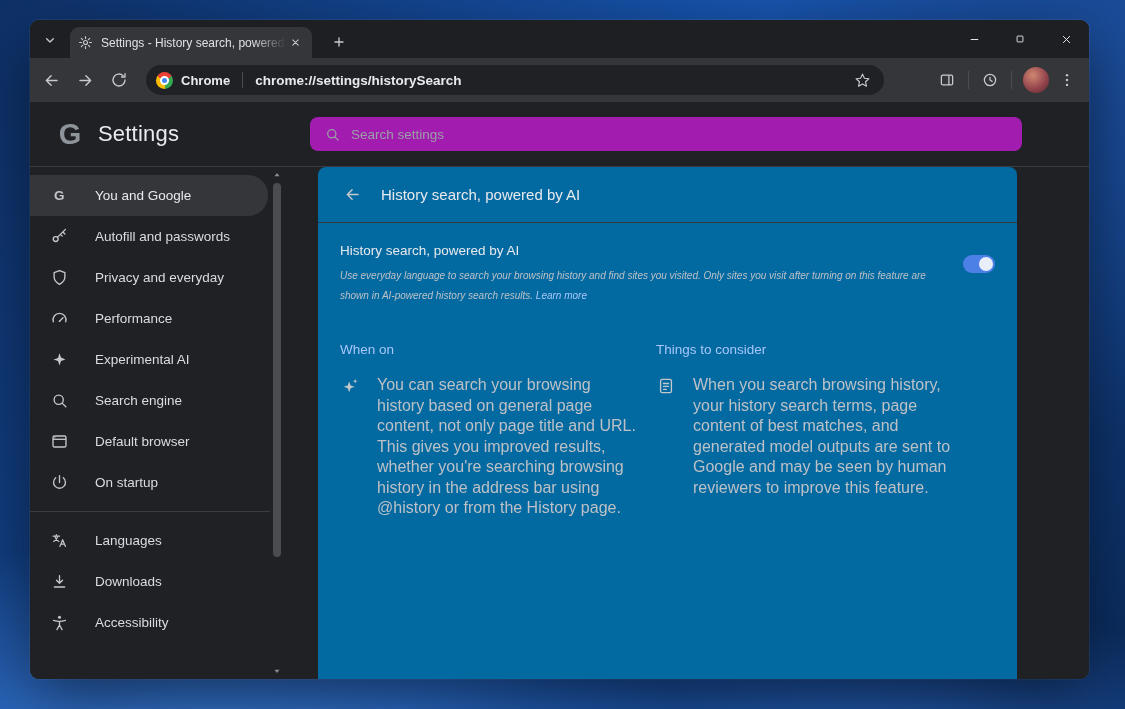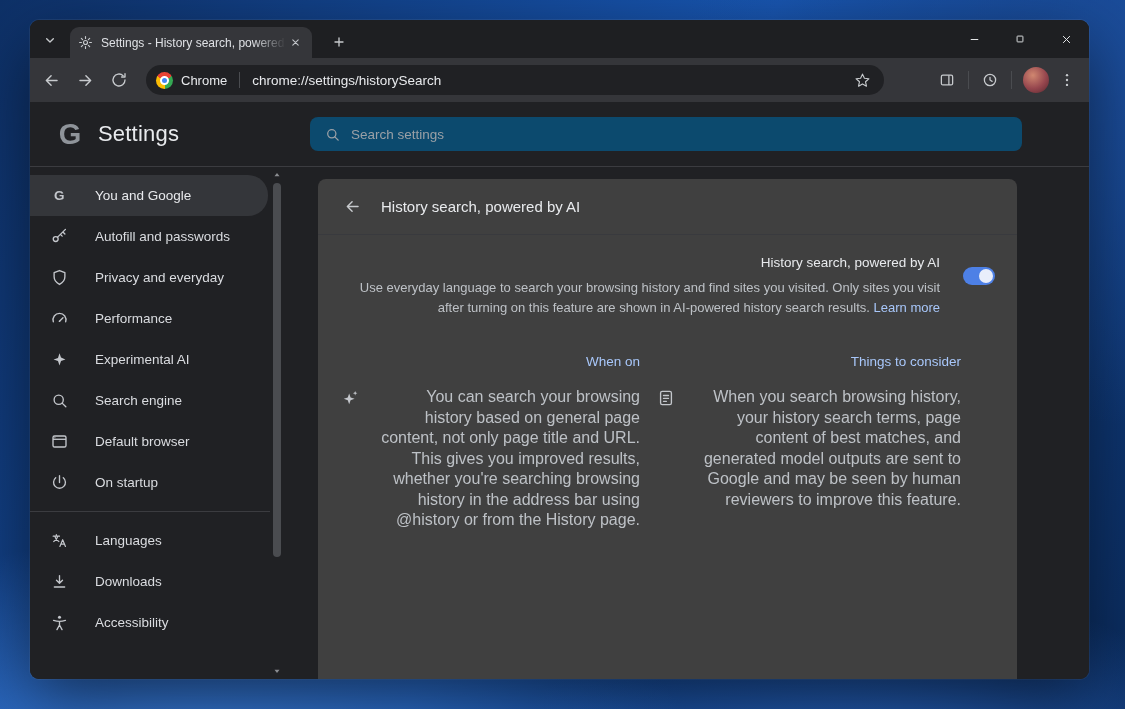--- a/index.html
+++ b/index.html
@@ -23,61 +23,61 @@
   .tabstrip { position:relative; height:38px; background:#1e1f22; }
   .caret-btn { position:absolute; left:8px; top:8px; width:24px; height:24px; border:none; background:transparent; color:#c7cacd; display:flex; align-items:center; justify-content:center; border-radius:50%; }
   .tab { position:absolute; left:40px; top:7px; width:242px; height:31px; background:#35363a; border-radius:9px 9px 0 0; display:flex; align-items:center; padding:0 8px; }
   .tab-title { margin-left:8px; flex:1; font-size:12px; color:#dfe1e5; white-space:nowrap; overflow:hidden;
     -webkit-mask-image: linear-gradient(to right, #000 82%, transparent); mask-image: linear-gradient(to right, #000 82%, transparent); }
   .tab-close { width:18px; height:18px; color:#c2c5c9; display:flex; align-items:center; justify-content:center; border-radius:50%; }
   .newtab-btn { position:absolute; left:296px; top:9px; width:26px; height:26px; border:none; background:transparent; color:#c7cacd; display:flex; align-items:center; justify-content:center; border-radius:50%; }
   .wincontrols { position:absolute; right:0; top:0; height:38px; display:flex; }
   .winbtn { width:46px; height:38px; display:flex; align-items:center; justify-content:center; color:#e4e6e8; background:transparent; border:none; }
   
-  .toolbar { height:44px; background:#35363a; display:flex; align-items:center; padding:0 8px 0 4px; }
+  .toolbar { height:44px; background:#35363a; display:flex; align-items:center; padding:0 8px 0 4px;font-weight:bold; }
   .nav-btn { width:34px; height:34px; border:none; background:transparent; color:#c7cacd; display:flex; align-items:center; justify-content:center; border-radius:50%; flex:none; }
   .omnibox { width:738px; height:30px; margin-left:10px; background:#202124; border-radius:15px; display:flex; align-items:center; padding:0 10px 0 10px; flex:none; }
   .chrome-logo { width:17px; height:17px; border-radius:50%; position:relative; flex:none;
     background: conic-gradient(from -60deg, #ea4335 0 120deg, #34a853 0 240deg, #fbbc05 0 360deg); }
   .chrome-logo::after { content:""; position:absolute; inset:4px; background:#4285f4; border:2px solid #fff; border-radius:50%; }
   .chip-label { margin-left:8px; font-size:13px; color:#e8eaed; }
   .chip-div { width:1px; height:16px; background:#4a4c50; margin:0 12px; }
   .url-text { font-size:13.5px; color:#e8eaed; flex:1; white-space:nowrap; overflow:hidden; }
   .star-btn { width:24px; height:24px; border:none; background:transparent; color:#c7cacd; display:flex; align-items:center; justify-content:center; border-radius:50%; }
   .tb-right { margin-left:auto; display:flex; align-items:center; }
   .tb-div { width:1px; height:18px; background:#4a4c50; margin:0 7px; }
   .avatar { width:26px; height:26px; border-radius:50%; margin:0 4px;
     background: radial-gradient(circle at 38% 32%, #d08770, #96464e 55%, #57272e); border:1px solid rgba(255,255,255,.15); }
   
   .set-header { position:relative; height:65px; background:#202124; border-bottom:1px solid #3b3c40; display:flex; align-items:center; padding:0 22px; }
   .g-logo { width:36px; font-size:29px; font-weight:bold; color:#8f949a; text-align:center; }
   .set-title { margin-left:10px; font-size:22px; font-weight:400; color:#e8eaed; letter-spacing:.2px; }
-  .search-field { position:absolute; left:280px; top:15px; width:712px; height:34px; background:#0c4a6e; border-radius:8px; display:flex; align-items:center; padding:0 14px; }
+  .search-field { position:absolute; left:280px; top:15px; width:712px; height:34px; background:#a21caf; border-radius:8px; display:flex; align-items:center; padding:0 14px; }
   .search-field input { flex:1; margin-left:10px; background:transparent; border:none; outline:none; color:#e8eaed; font-size:13.5px; font-family:"Liberation Sans",sans-serif; }
   .search-field input::placeholder { color:#9aa0a6; }
   
   .page-body { display:flex; height:512px; background:#202124; }
   .sidebar { width:240px; padding-top:8px; flex:none; }
   .side-item { height:41px; display:flex; align-items:center; padding-left:20px; gap:26px; font-size:13.5px; color:#dadce0; cursor:pointer; margin-right:2px; }
   .side-item .ic { color:#c4c7cc; }
   .side-item.selected { background:#34363a; border-radius:0 20px 20px 0; color:#e8eaed; }
   .side-div { border:none; border-top:1px solid #3b3c40; margin:8px 0; }
   .scrollbar { width:14px; position:relative; flex:none; }
   .sb-arrow { position:absolute; left:2px; width:10px; height:10px; color:#8a8d91; background:transparent; border:none; padding:0; }
   .sb-up { top:3px; } .sb-down { bottom:3px; }
   .sb-thumb { position:absolute; left:3px; top:16px; width:8px; height:374px; background:#4a4c50; border-radius:4px; }
   .content { flex:1; position:relative; }
-  .card { position:absolute; left:34px; top:12px; width:699px; height:100%; background:#404040; border-radius:8px 8px 0 0;text-align:right; }
+  .card { position:absolute; left:34px; top:0; width:699px; height:100%; background:#0369a1; border-radius:8px 8px 0 0; }
   .heading-row { height:56px; display:flex; align-items:center; gap:17px; padding:0 22px; border-bottom:1px solid #393a3e; }
   .back-btn { width:24px; height:24px; border:none; background:transparent; color:#c7cacd; display:flex; align-items:center; justify-content:center; border-radius:50%; }
   .page-heading { font-size:15px; color:#e8eaed; }
   .toggle-row { display:flex; padding:20px 22px 18px; }
   .toggle-text { width:600px; }
   .toggle-title { font-size:13.5px; color:#e8eaed; margin-bottom:8px; }
-  .toggle-desc { font-size:13px; line-height:20px; color:#bdc1c6; }
+  .toggle-desc { font-size:10px; line-height:20px; color:#bdc1c6;font-style:italic; }
   .learn-link { color:#a8c7fa; text-decoration:none; }
   .toggle { margin-left:auto; margin-top:12px; width:32px; height:18px; border-radius:9px; background:#4d80e6; position:relative; flex:none; cursor:pointer; }
   .toggle::after { content:""; position:absolute; right:2px; top:2px; width:14px; height:14px; border-radius:50%; background:#e9eefb; }
   .columns { display:flex; gap:16px; padding:18px 22px 0; }
   .col { }
   .col-left { width:300px; } .col-right { width:305px; }
   .col-head { font-size:13.5px; color:#a8c7fa; margin-bottom:18px; }
   .col-body { display:flex; gap:17px; }
   .col-body .ic { color:#c4c7cc; flex:none; margin-top:1px; }
   .col-text p { font-size:16px; line-height:20.5px; color:#bdc1c6; }

